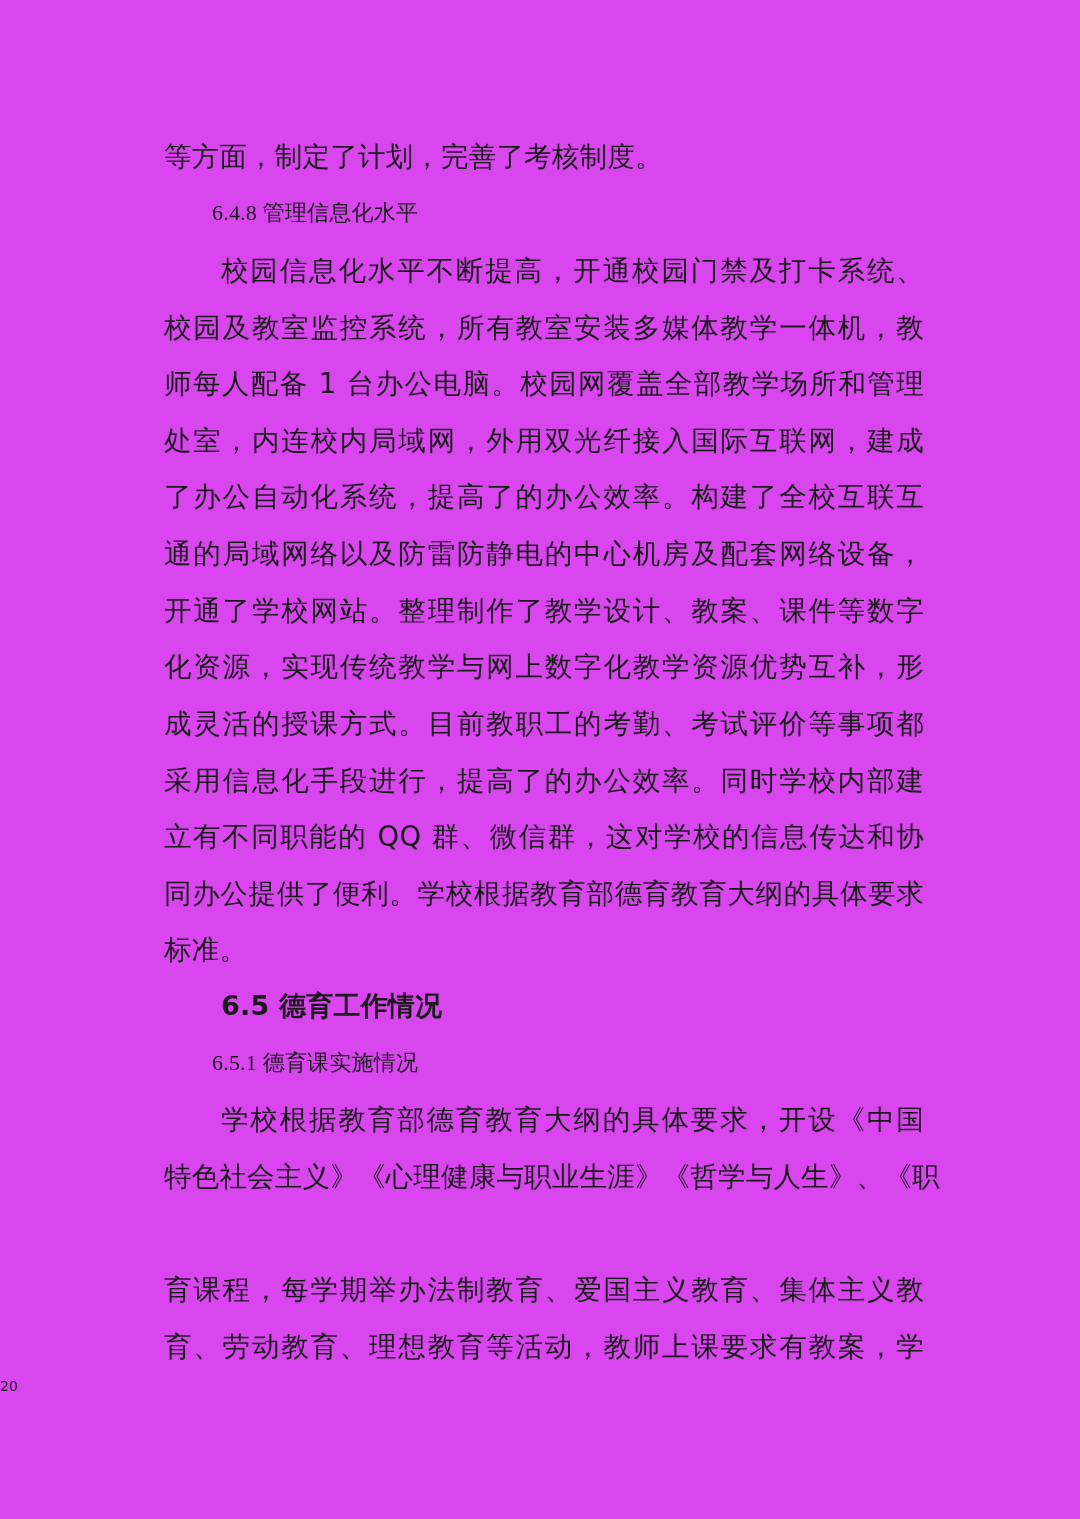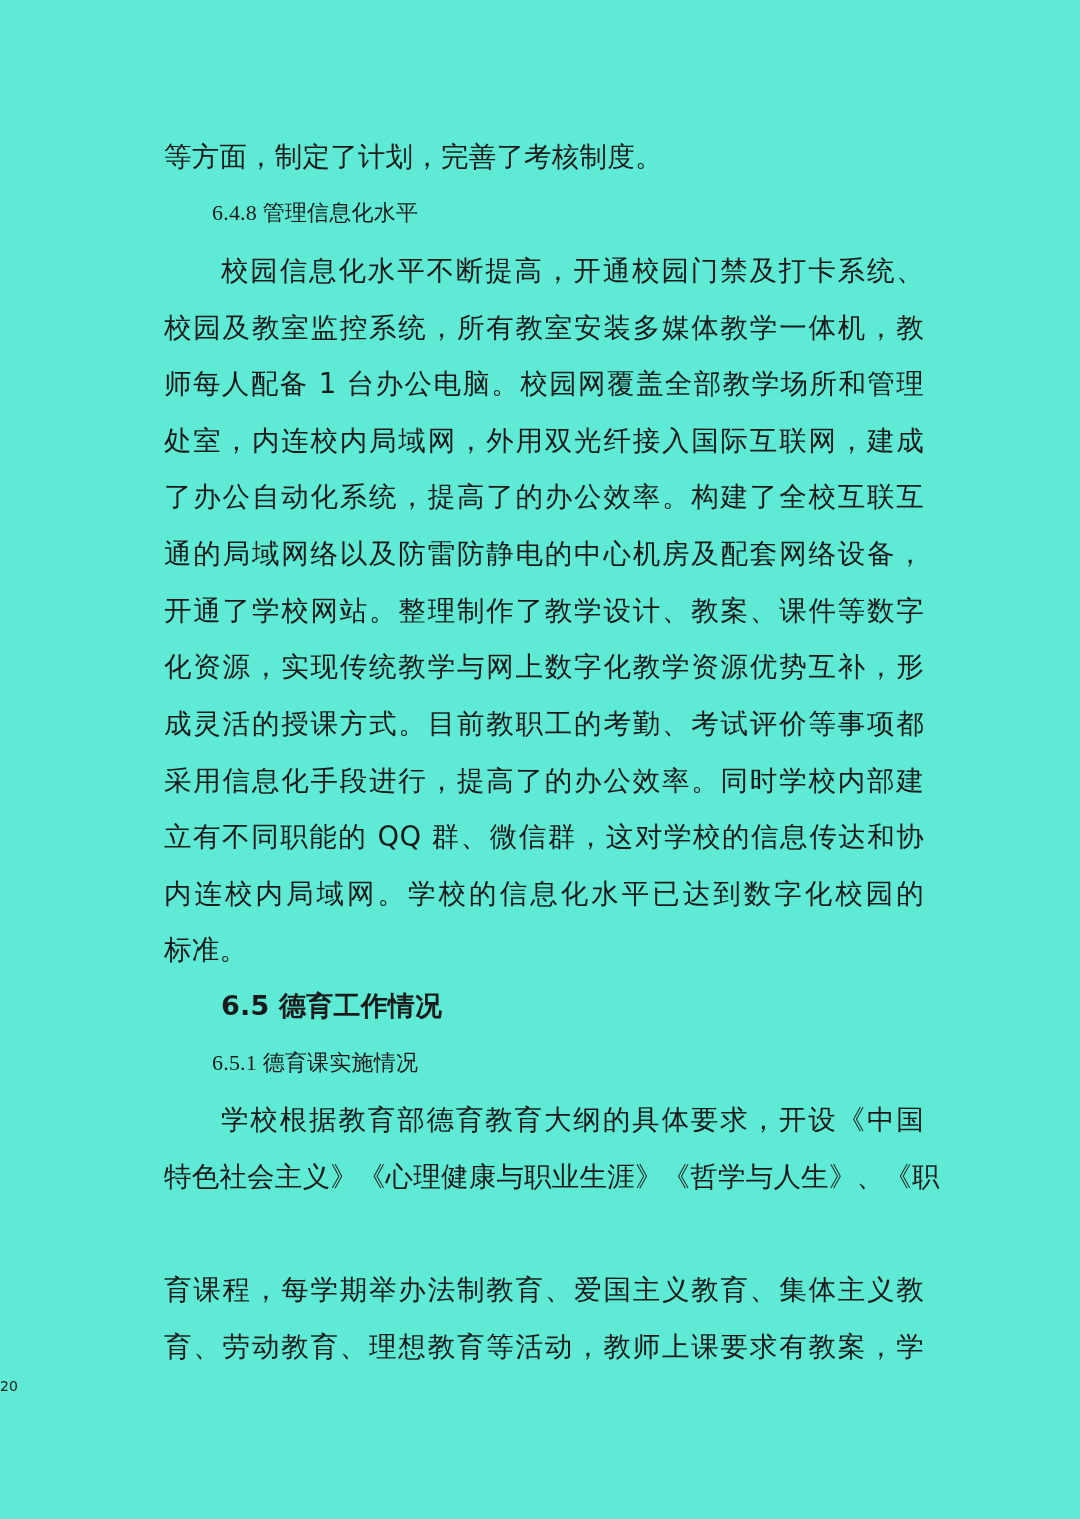--- a/index.html
+++ b/index.html
@@ -13,21 +13,21 @@
       position: relative;
       overflow: hidden;
       font-family: "DejaVu Sans", "Liberation Sans", sans-serif;
       color: #1a1a1a;
     }
     .page {
       position: absolute;
       left: 0; top: 0;
       width: 1080px;
       height: 1519px;
-      background: #5eead4;
+      background: #d946ef;
     }
     .line {
       position: absolute;
       left: 164px;
       width: 760px;
       height: 40px;
       font-size: 27.5px;
       line-height: 40px;
       white-space: nowrap;
       letter-spacing: 0.2px;
@@ -72,21 +72,21 @@
   <div class="line justify indent" style="top:250px">校园信息化水平不断提高，开通校园门禁及打卡系统、</div>
   <div class="line justify" style="top:363px">师每人配备 1 台办公电脑。校园网覆盖全部教学场所和管理</div>
   <div class="line justify" style="top:420px">处室，内连校内局域网，外用双光纤接入国际互联网，建成</div>
   <div class="line justify" style="top:476px">了办公自动化系统，提高了的办公效率。构建了全校互联互</div>
   <div class="line justify" style="top:533px">通的局域网络以及防雷防静电的中心机房及配套网络设备，</div>
   <div class="line justify" style="top:590px">开通了学校网站。整理制作了教学设计、教案、课件等数字</div>
   <div class="line justify" style="top:646px">化资源，实现传统教学与网上数字化教学资源优势互补，形</div>
   <div class="line justify" style="top:703px">成灵活的授课方式。目前教职工的考勤、考试评价等事项都</div>
   <div class="line justify" style="top:760px">采用信息化手段进行，提高了的办公效率。同时学校内部建</div>
   <div class="line justify" style="top:816px">立有不同职能的 QQ 群、微信群，这对学校的信息传达和协</div>
-  <div class="line justify" style="top:873px">内连校内局域网。学校的信息化水平已达到数字化校园的</div>
+  <div class="line justify" style="top:873px">同办公提供了便利。学校根据教育部德育教育大纲的具体要求</div>
   <div class="line" style="top:929px">标准。</div>
 
   <div class="line heading-main" style="top:986px">6.5 德育工作情况</div>
 
   <div class="line heading-sub" style="top:1043px">6.5.1 德育课实施情况</div>
 
   <div class="line justify indent" style="top:1099px">学校根据教育部德育教育大纲的具体要求，开设《中国</div>
   <div class="line justify" style="top:1156px">特色社会主义》《心理健康与职业生涯》《哲学与人生》、《职</div>
   <div class="line justify" style="top:1269px">育课程，每学期举办法制教育、爱国主义教育、集体主义教</div>
   <div class="line justify" style="top:1326px">育、劳动教育、理想教育等活动，教师上课要求有教案，学</div>

